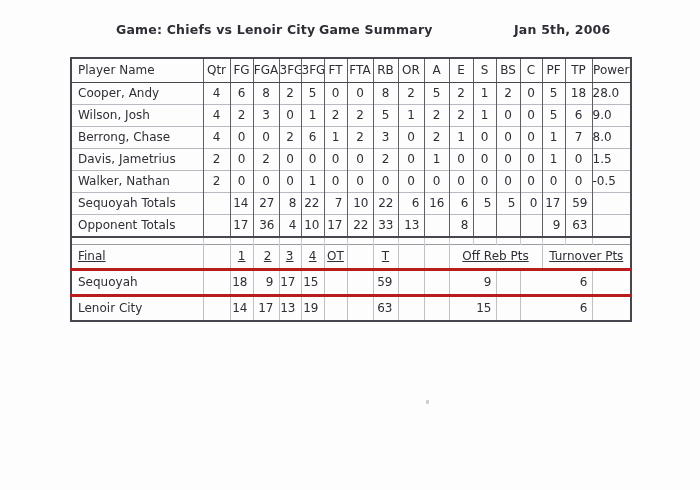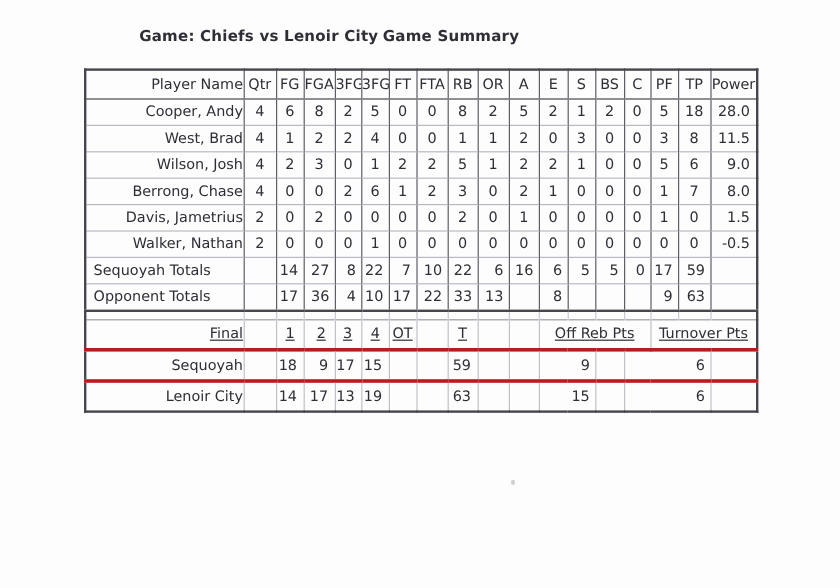--- a/index.html
+++ b/index.html
@@ -18,42 +18,43 @@
     position:absolute;left:70px;top:57px;width:560px;
     border-collapse:collapse;table-layout:fixed;
     border:2px solid #46464e;
     font-size:12px;
   }
   th,td{
     padding:0;margin:0;overflow:hidden;white-space:nowrap;
     text-align:center;font-weight:400;height:21px;line-height:21px;
   }
   thead th{height:23px;line-height:23px;border-bottom:1px solid #46464e;}
-  .name-col{text-align:right;padding-left:6px;}
+  .name-col{text-align:left;padding-left:6px;}
   .v{border-left:1px solid #5e5e67;}
   tr.player td{border-top:1px solid #b9b9c2;}
   tr.tot td{text-align:right;padding-right:4px;}
   tr.tot td.name-col{text-align:left;padding-right:0;}
-  td.pow{text-align:right;padding-right:5px;}
+  td.pow{text-align:left;padding-right:5px;}
   tr.spacer td{height:6px;line-height:6px;border-top:2px solid #46464e;border-left:1px solid #cacad2;}
   tr.frow td{border-top:3px solid #b91c1c;border-left:1px solid #c0c0c8;height:23px;line-height:23px;}
   tr.frow td.name-col{border-left:none;}
   tr.fhead td{border-top:1px solid #9a9aa3;text-decoration:underline;}
   td.fq{text-align:right;padding-right:5px;}
   tr.fhead td.fq{padding-right:7px;}
   td.fright{text-align:right;padding-right:4px;}
   .speck{position:absolute;left:426px;top:400px;width:3px;height:4px;
     background:#a8a8ac;opacity:.55;border-radius:1px;}
 </style>
 </head>
 <body>
 
 <div class="doc-header">
   <span class="game-label">Game: Chiefs vs Lenoir City</span>
   <span class="summary-label">Game Summary</span>
+  <span class="date-label">Jan 5th, 2006</span>
 </div>
 
 <table class="score">
     <colgroup>
       <col style="width: 132px;">
       <col style="width: 27px;">
       <col style="width: 23px;">
       <col style="width: 26px;">
       <col style="width: 22px;">
       <col style="width: 23px;">
@@ -107,40 +108,20 @@
         <td class="v">5</td>
         <td class="v">2</td>
         <td class="v">1</td>
         <td class="v">2</td>
         <td class="v">0</td>
         <td class="v">5</td>
         <td class="v">18</td>
         <td class="v pow">28.0</td>
       </tr>
       <tr class="player">
-        <td class="name-col">West, Brad</td>
-        <td class="v">4</td>
-        <td class="v">1</td>
-        <td class="v">2</td>
-        <td class="v">2</td>
-        <td class="v">4</td>
-        <td class="v">0</td>
-        <td class="v">0</td>
-        <td class="v">1</td>
-        <td class="v">1</td>
-        <td class="v">2</td>
-        <td class="v">0</td>
-        <td class="v">3</td>
-        <td class="v">0</td>
-        <td class="v">0</td>
-        <td class="v">3</td>
-        <td class="v">8</td>
-        <td class="v pow">11.5</td>
-      </tr>
-      <tr class="player">
         <td class="name-col">Wilson, Josh</td>
         <td class="v">4</td>
         <td class="v">2</td>
         <td class="v">3</td>
         <td class="v">0</td>
         <td class="v">1</td>
         <td class="v">2</td>
         <td class="v">2</td>
         <td class="v">5</td>
         <td class="v">1</td>

